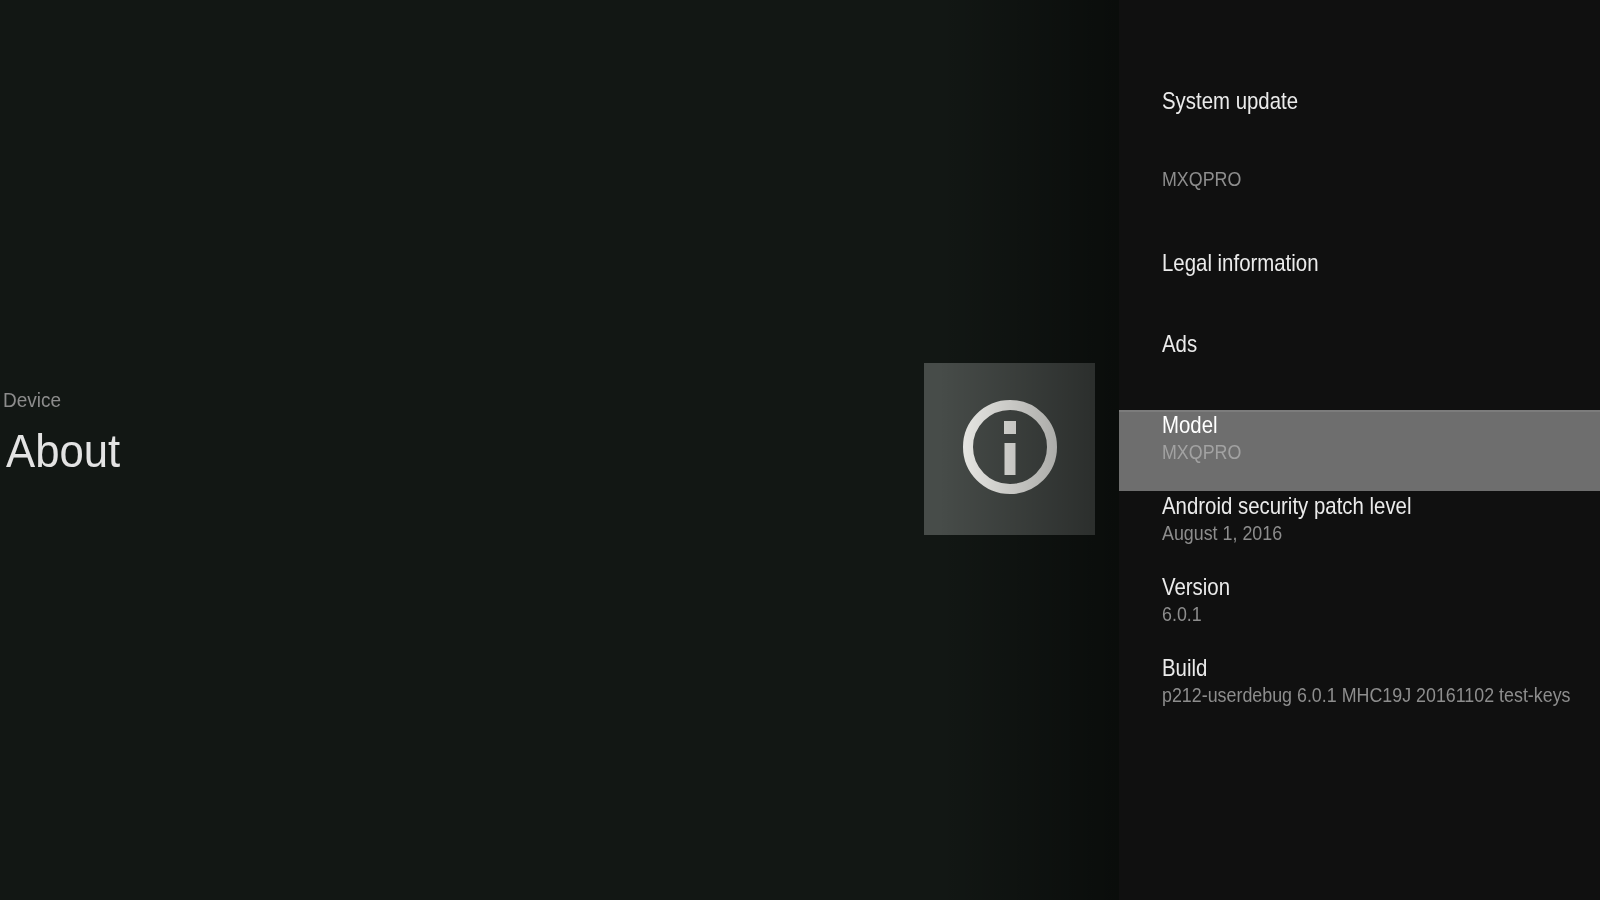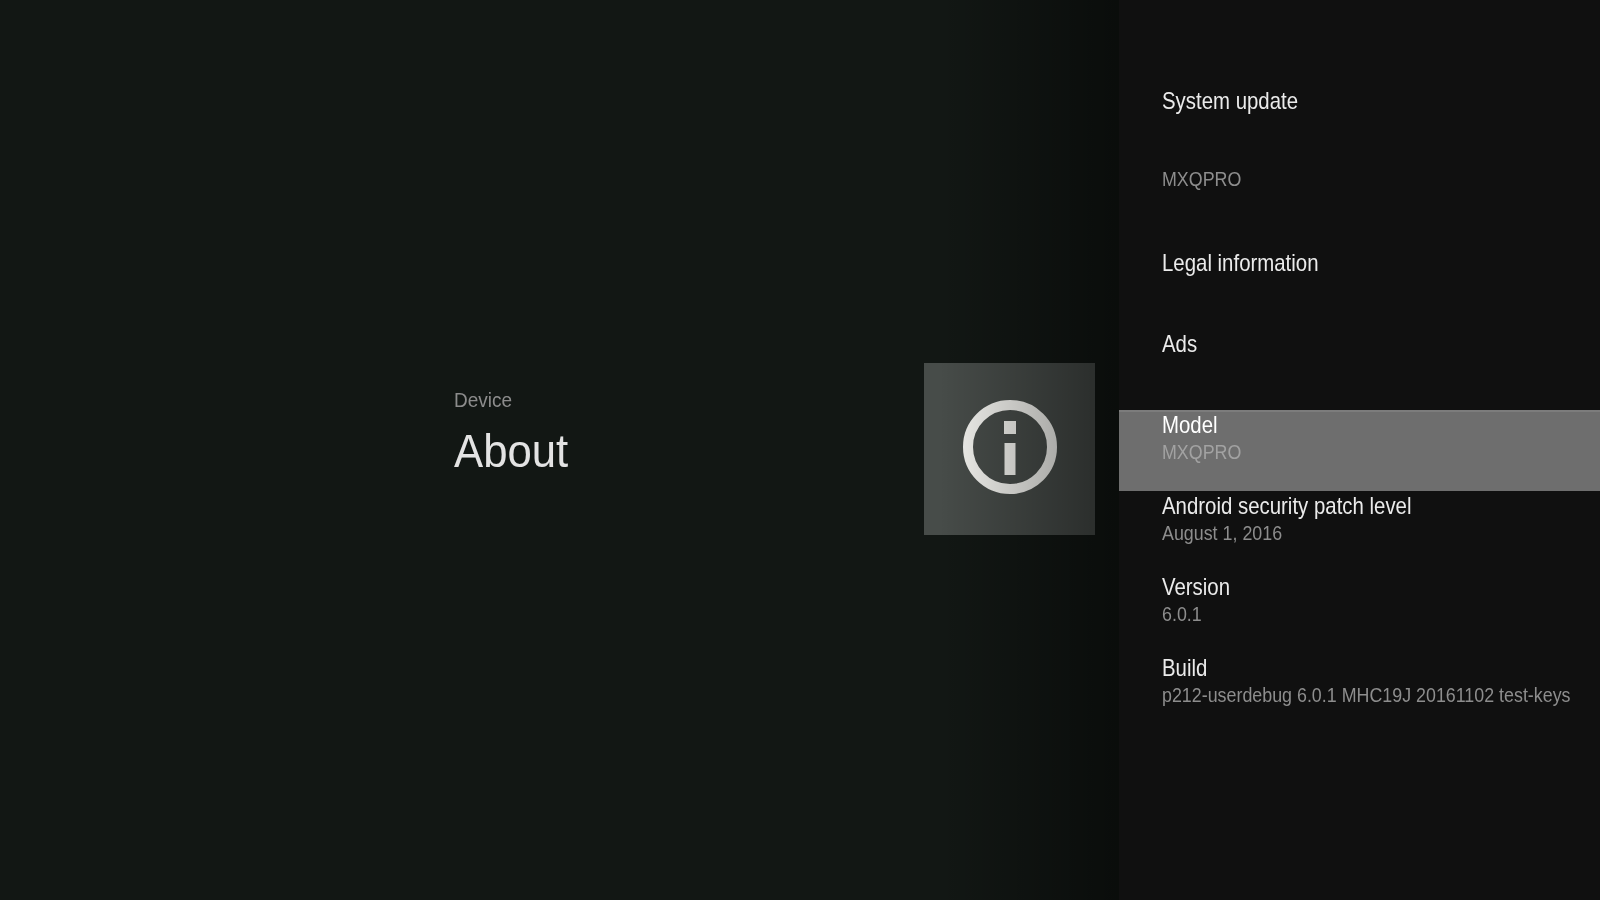--- a/index.html
+++ b/index.html
@@ -33,38 +33,36 @@
     right: 0; top: 0;
     width: 180px; height: 100%;
     background: linear-gradient(90deg, rgba(0,0,0,0) 0%, rgba(0,0,0,0.45) 100%);
     pointer-events: none;
   }
   .header-block {
     position: absolute;
     left: 0;
     top: 388px;
     width: 912px;
-    text-align: center;
-    margin-left: 32px;
+    text-align: left;
   }
   .breadcrumb {
     display: block;
     font-size: 20px;
     line-height: 24px;
     color: #8c8c8c;
     padding-right: 13px;
   }
   .page-title {
     display: block;
     margin-top: 12px;
     font-size: 46px;
     line-height: 54px;
     font-weight: 400;
     color: #e3e3e3;
-    padding-left: 40px;
   }
   .icon-tile {
     position: absolute;
     left: 924px; top: 363px;
     width: 171px; height: 172px;
     background: #474c49;
     display: flex;
     align-items: center;
     justify-content: center;
   }

